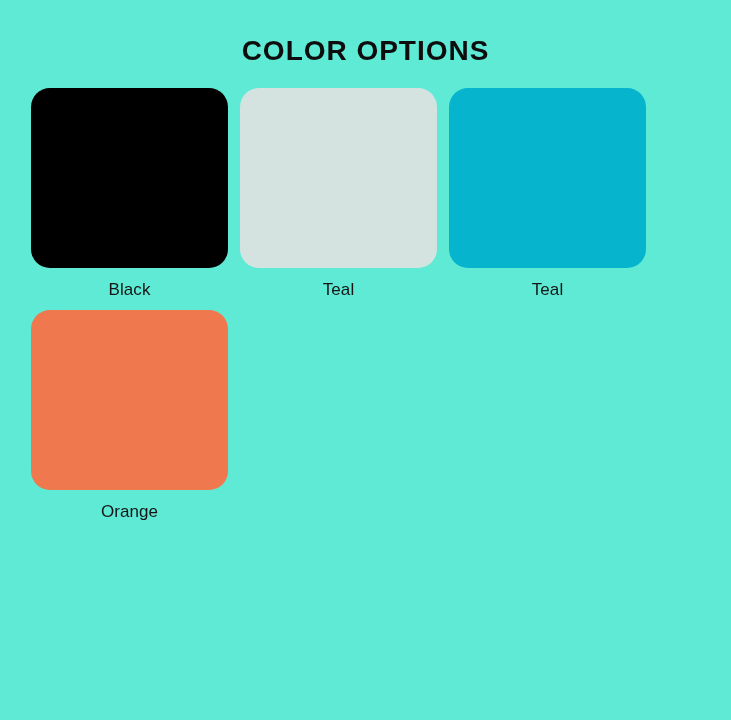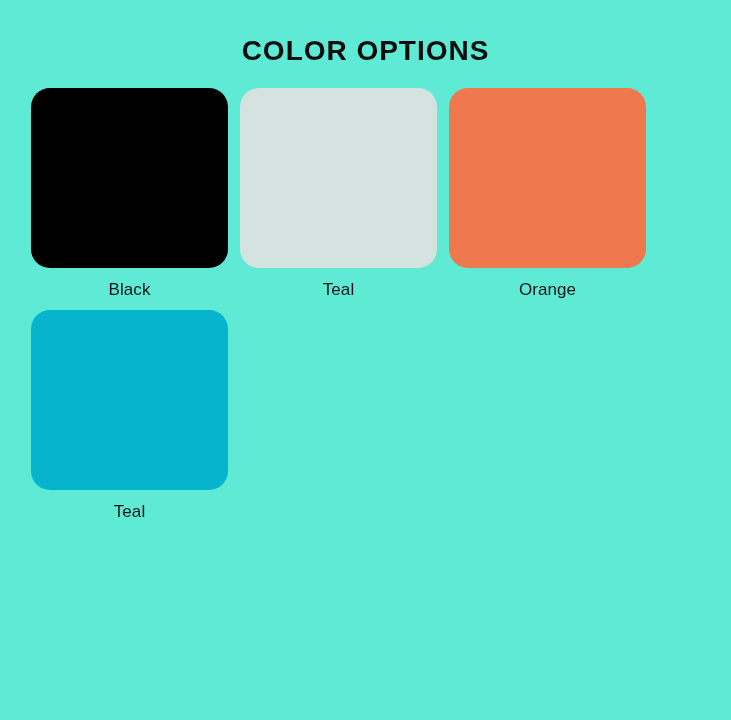--- a/index.html
+++ b/index.html
@@ -95,23 +95,23 @@
     </div>
 
 
 
     <div class="swatch-cell">
       <div class="swatch-chip" style="background: rgb(213, 227, 224);"></div>
       <div class="swatch-label">Teal</div>
     </div>
 
     <div class="swatch-cell">
-      <div class="swatch-chip" style="background: rgb(240, 120, 78);"></div>
-      <div class="swatch-label">Orange</div>
+      <div class="swatch-chip" style="background: rgb(6, 180, 206);"></div>
+      <div class="swatch-label">Teal</div>
     </div>
 
     <div class="swatch-cell">
-      <div class="swatch-chip" style="background: rgb(6, 180, 206);"></div>
-      <div class="swatch-label">Teal</div>
+      <div class="swatch-chip" style="background: rgb(240, 120, 78);"></div>
+      <div class="swatch-label">Orange</div>
     </div>
 
   </div>
 </div>
 
 </body></html>

